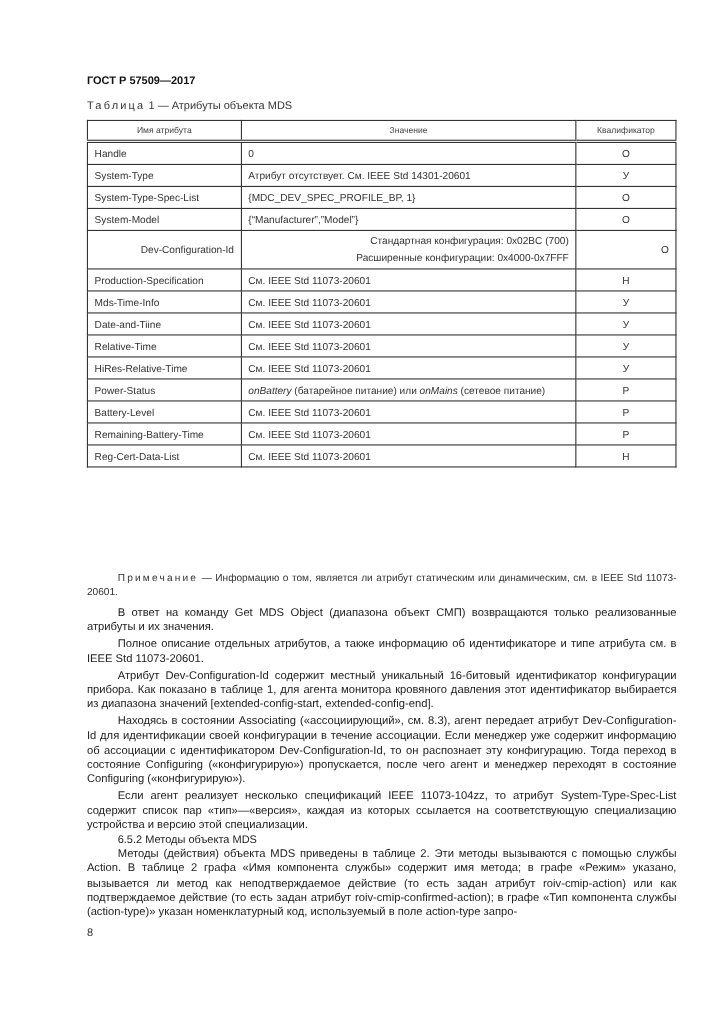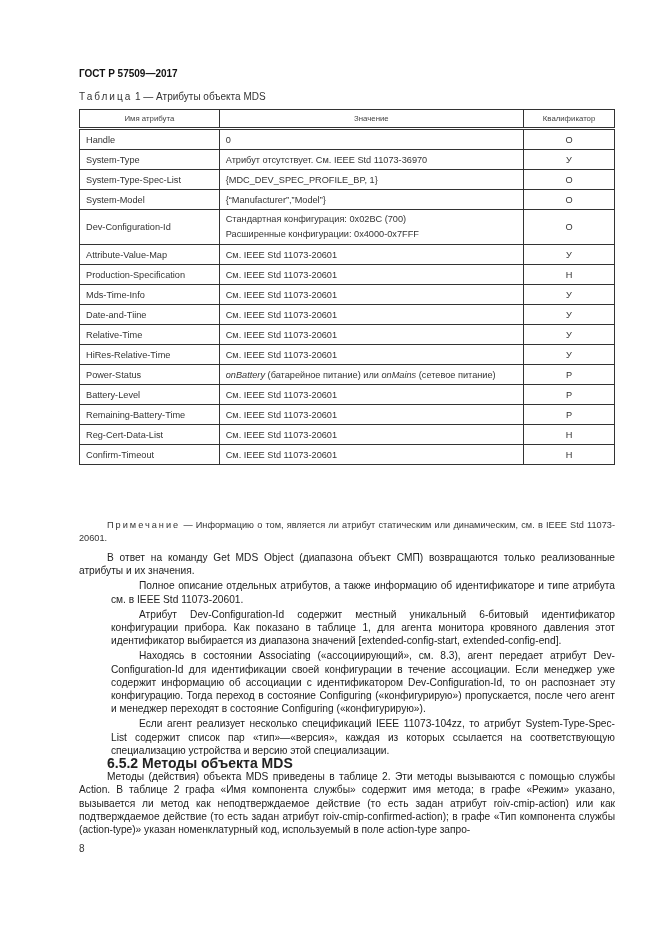--- a/index.html
+++ b/index.html
@@ -9,30 +9,30 @@
   .table-caption { position: absolute; left: 79px; top: 91px; font-size: 10px; color: #333; }
   .table-caption .spaced { letter-spacing: 2px; }
   table.attrs { position: absolute; left: 79px; top: 109px; width: 536px;
                 border-collapse: collapse; font-size: 9.2px; color: #333; }
   table.attrs td, table.attrs th { border: 1px solid #333; padding: 0 6px; height: 19px; vertical-align: middle; }
   table.attrs th { font-weight: normal; font-size: 7.8px; color: #444; text-align: center; height: 17px;
                    border-bottom: 3px double #333; }
   table.attrs td.c1 { width: 127px; }
   table.attrs td.c2 { width: 292px; }
   table.attrs td.c3 { text-align: center; width: 78px; }
-  table.attrs tr.tall td { height: 34px; }
+  table.attrs tr.tall td { height: 34px; text-align: right; }
   table.attrs td.c2 .line { display: block; line-height: 15px; }
   .i { font-style: italic; }
   .body-text { position: absolute; left: 79px; top: 519px; width: 536px; font-size: 10.2px;
                line-height: 13.2px; color: #222; text-align: justify; }
   .body-text p { margin: 0; text-indent: 28px; }
   .body-text p.note { font-size: 9.2px; color: #333; margin-bottom: 6px; line-height: 13px; }
   .body-text p.note .spaced { letter-spacing: 2px; }
-  .body-text p.gap { margin-top: 2px; margin-left: 32px; }
-  .body-text h4 { margin: 0; font-size: 14px; font-weight: bold; text-indent: 28px; line-height: 13.2px; }
+  .body-text p.gap { margin-top: 2px; }
+  .body-text h4 { margin: 0; font-size: 10px; font-weight: normal; text-indent: 28px; line-height: 13.2px; }
   .page-number { position: absolute; left: 79px; top: 843px; font-size: 10px; color: #333; }
 </style>
 </head>
 <body>
 
 <div class="doc-header">ГОСТ Р 57509—2017</div>
 
 <div class="table-caption"><span class="spaced">Таблица</span><span> 1 — Атрибуты объекта MDS</span></div>
 
 <table class="attrs">
@@ -44,45 +44,40 @@
     </tr>
   </thead>
   <tbody>
     <tr>
         <td class="c1">Handle</td>
         <td class="c2">0</td>
         <td class="c3">О</td>
       </tr>
     <tr>
         <td class="c1">System-Type</td>
-        <td class="c2">Атрибут отсутствует. См. IEEE Std 11073-36970</td>
+        <td class="c2">Атрибут отсутствует. См. IEEE Std 14301-20601</td>
         <td class="c3">У</td>
       </tr>
     <tr>
         <td class="c1">System-Type-Spec-List</td>
         <td class="c2">{MDC_DEV_SPEC_PROFILE_BP, 1}</td>
         <td class="c3">О</td>
       </tr>
     <tr>
         <td class="c1">System-Model</td>
         <td class="c2">{“Manufacturer”,”Model”}</td>
         <td class="c3">О</td>
       </tr>
     <tr class="tall">
         <td class="c1">Dev-Configuration-Id</td>
         <td class="c2">
           <span class="line">Стандартная конфигурация: 0x02BC (700)</span>
           <span class="line">Расширенные конфигурации: 0x4000-0x7FFF</span>
         </td>
         <td class="c3">О</td>
-      </tr>
-    <tr>
-        <td class="c1">Attribute-Value-Map</td>
-        <td class="c2">См. IEEE Std 11073-20601</td>
-        <td class="c3">У</td>
       </tr>
     <tr>
         <td class="c1">Production-Specification</td>
         <td class="c2">См. IEEE Std 11073-20601</td>
         <td class="c3">Н</td>
       </tr>
     <tr>
         <td class="c1">Mds-Time-Info</td>
         <td class="c2">См. IEEE Std 11073-20601</td>
         <td class="c3">У</td>
@@ -115,32 +110,27 @@
     <tr>
         <td class="c1">Remaining-Battery-Time</td>
         <td class="c2">См. IEEE Std 11073-20601</td>
         <td class="c3">Р</td>
       </tr>
     <tr>
         <td class="c1">Reg-Cert-Data-List</td>
         <td class="c2">См. IEEE Std 11073-20601</td>
         <td class="c3">Н</td>
       </tr>
-    <tr>
-        <td class="c1">Confirm-Timeout</td>
-        <td class="c2">См. IEEE Std 11073-20601</td>
-        <td class="c3">Н</td>
-      </tr>
   </tbody>
 </table>
 
 <div class="body-text">
   <p class="note"><span class="spaced">Примечание</span><span> — Информацию о том, является ли атрибут статическим или динамическим, см. в IEEE Std 11073-20601.</span></p>
   <p>В ответ на команду Get MDS Object (диапазона объект СМП) возвращаются только реализованные атрибуты и их значения.</p>
   <p class="gap">Полное описание отдельных атрибутов, а также информацию об идентификаторе и типе атрибута см. в IEEE Std 11073-20601.</p>
-  <p class="gap">Атрибут Dev-Configuration-Id содержит местный уникальный 6-битовый идентификатор конфигурации прибора. Как показано в таблице 1, для агента монитора кровяного давления этот идентификатор выбирается из диапазона значений [extended-config-start, extended-config-end].</p>
+  <p class="gap">Атрибут Dev-Configuration-Id содержит местный уникальный 16-битовый идентификатор конфигурации прибора. Как показано в таблице 1, для агента монитора кровяного давления этот идентификатор выбирается из диапазона значений [extended-config-start, extended-config-end].</p>
   <p class="gap">Находясь в состоянии Associating («ассоциирующий», см. 8.3), агент передает атрибут Dev-Configuration-Id для идентификации своей конфигурации в течение ассоциации. Если менеджер уже содержит информацию об ассоциации с идентификатором Dev-Configuration-Id, то он распознает эту конфигурацию. Тогда переход в состояние Configuring («конфигурирую») пропускается, после чего агент и менеджер переходят в состояние Configuring («конфигурирую»).</p>
   <p class="gap">Если агент реализует несколько спецификаций IEEE 11073-104zz, то атрибут System-Type-Spec-List содержит список пар «тип»—«версия», каждая из которых ссылается на соответствующую специализацию устройства и версию этой специализации.</p>
   <h4>6.5.2 Методы объекта MDS</h4>
   <p>Методы (действия) объекта MDS приведены в таблице 2. Эти методы вызываются с помощью службы Action. В таблице 2 графа «Имя компонента службы» содержит имя метода; в графе «Режим» указано, вызывается ли метод как неподтверждаемое действие (то есть задан атрибут roiv-cmip-action) или как подтверждаемое действие (то есть задан атрибут roiv-cmip-confirmed-action); в графе «Тип компонента службы (action-type)» указан номенклатурный код, используемый в поле action-type запро-</p>
 </div>
 
 <div class="page-number">8</div>
 
 </body></html>

